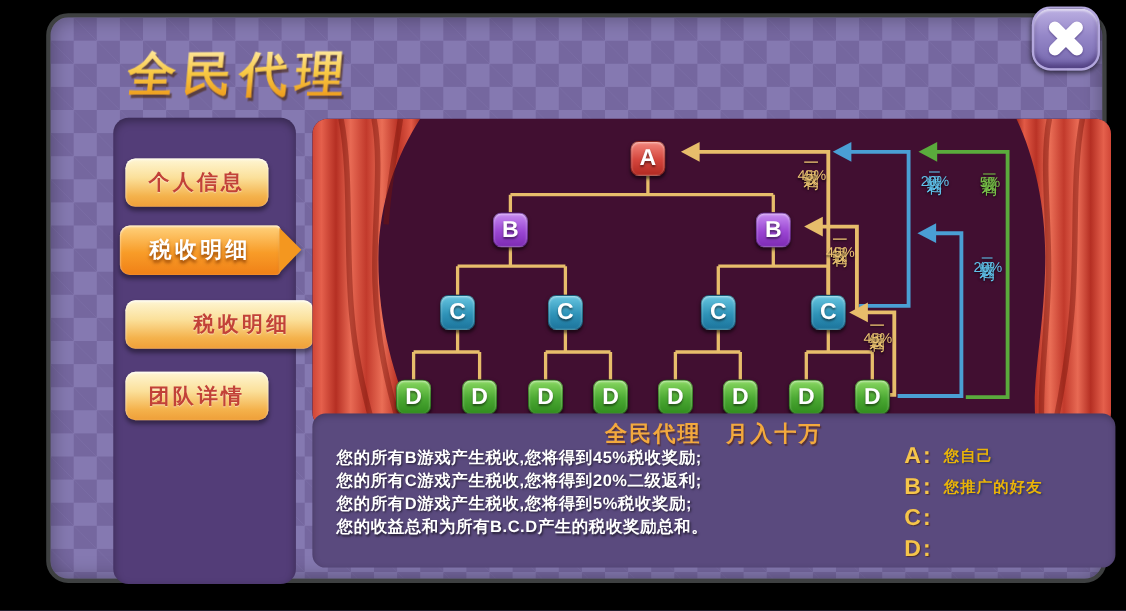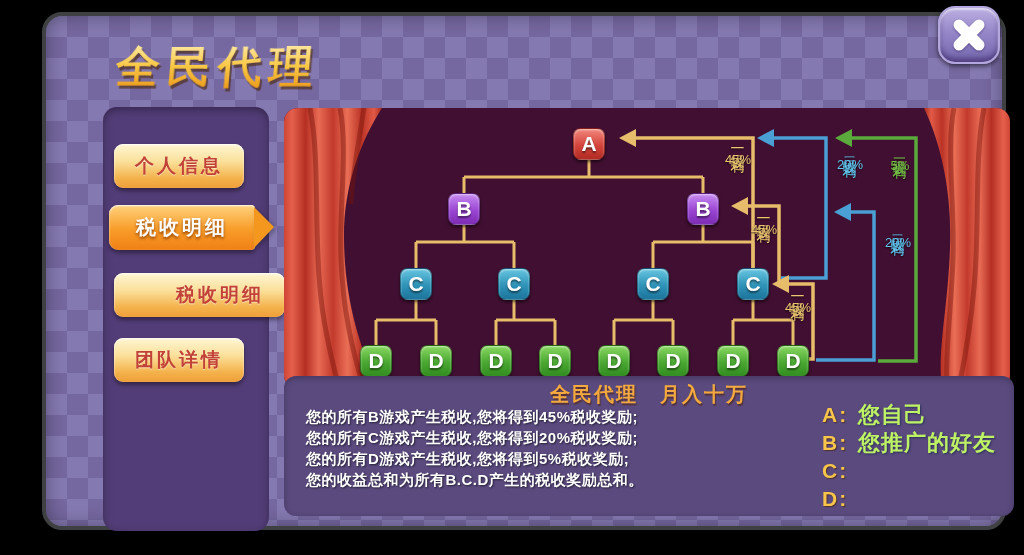--- a/index.html
+++ b/index.html
@@ -70,21 +70,21 @@
     background:#5a4a7e;box-shadow:inset 0 2px 6px rgba(0,0,0,.25);}
   .headline{position:absolute;left:0;top:5px;width:100%;text-align:center;
     font-size:20px;font-weight:bold;letter-spacing:2px;color:#f3a93d;
     text-shadow:1px 2px 1px rgba(80,30,0,.55);}
   .desc{position:absolute;left:22px;top:30px;font-size:15px;font-weight:bold;color:#fff;
     line-height:21px;text-shadow:1px 1px 2px rgba(0,0,0,.6);letter-spacing:.5px;}
   .legend{position:absolute;left:538px;top:25px;}
   .legend-row{display:flex;align-items:center;height:28px;font-weight:bold;}
   .legend-key{color:#f6c54a;font-size:21px;width:36px;letter-spacing:2px;
     text-shadow:1px 1px 1px rgba(70,30,0,.6);}
-  .legend-desc{color:#bef264;font-size:22px;letter-spacing:1px;
+  .legend-desc{color:#eab308;font-size:14px;letter-spacing:1px;
     text-shadow:1px 1px 2px rgba(0,30,60,.55);}
 </style>
 </head>
 <body>
 
 <div class="stage">
   <div class="dialog">
 
     <div class="main-title">全民代理</div>
 
@@ -205,21 +205,21 @@
       <div class="rebate gold" style="left:501px;top:181px;">
         <span class="vtxt">一级返利</span>
         <span class="pct">45%</span>
       </div>
     </div>
 
     <div class="info-panel">
       <div class="headline">全民代理　月入十万</div>
       <div class="desc">
         <div>您的所有B游戏产生税收,您将得到45%税收奖励;</div>
-        <div>您的所有C游戏产生税收,您将得到20%税收奖励;</div>
+        <div>您的所有C游戏产生税收,您将得到20%二级返利;</div>
         <div>您的所有D游戏产生税收,您将得到5%税收奖励;</div>
         <div>您的收益总和为所有B.C.D产生的税收奖励总和。</div>
       </div>
       <div class="legend">
         <div class="legend-row">
           <span class="legend-key">A:</span>
           <span class="legend-desc">您自己</span>
         </div>
         <div class="legend-row">
           <span class="legend-key">B:</span>

